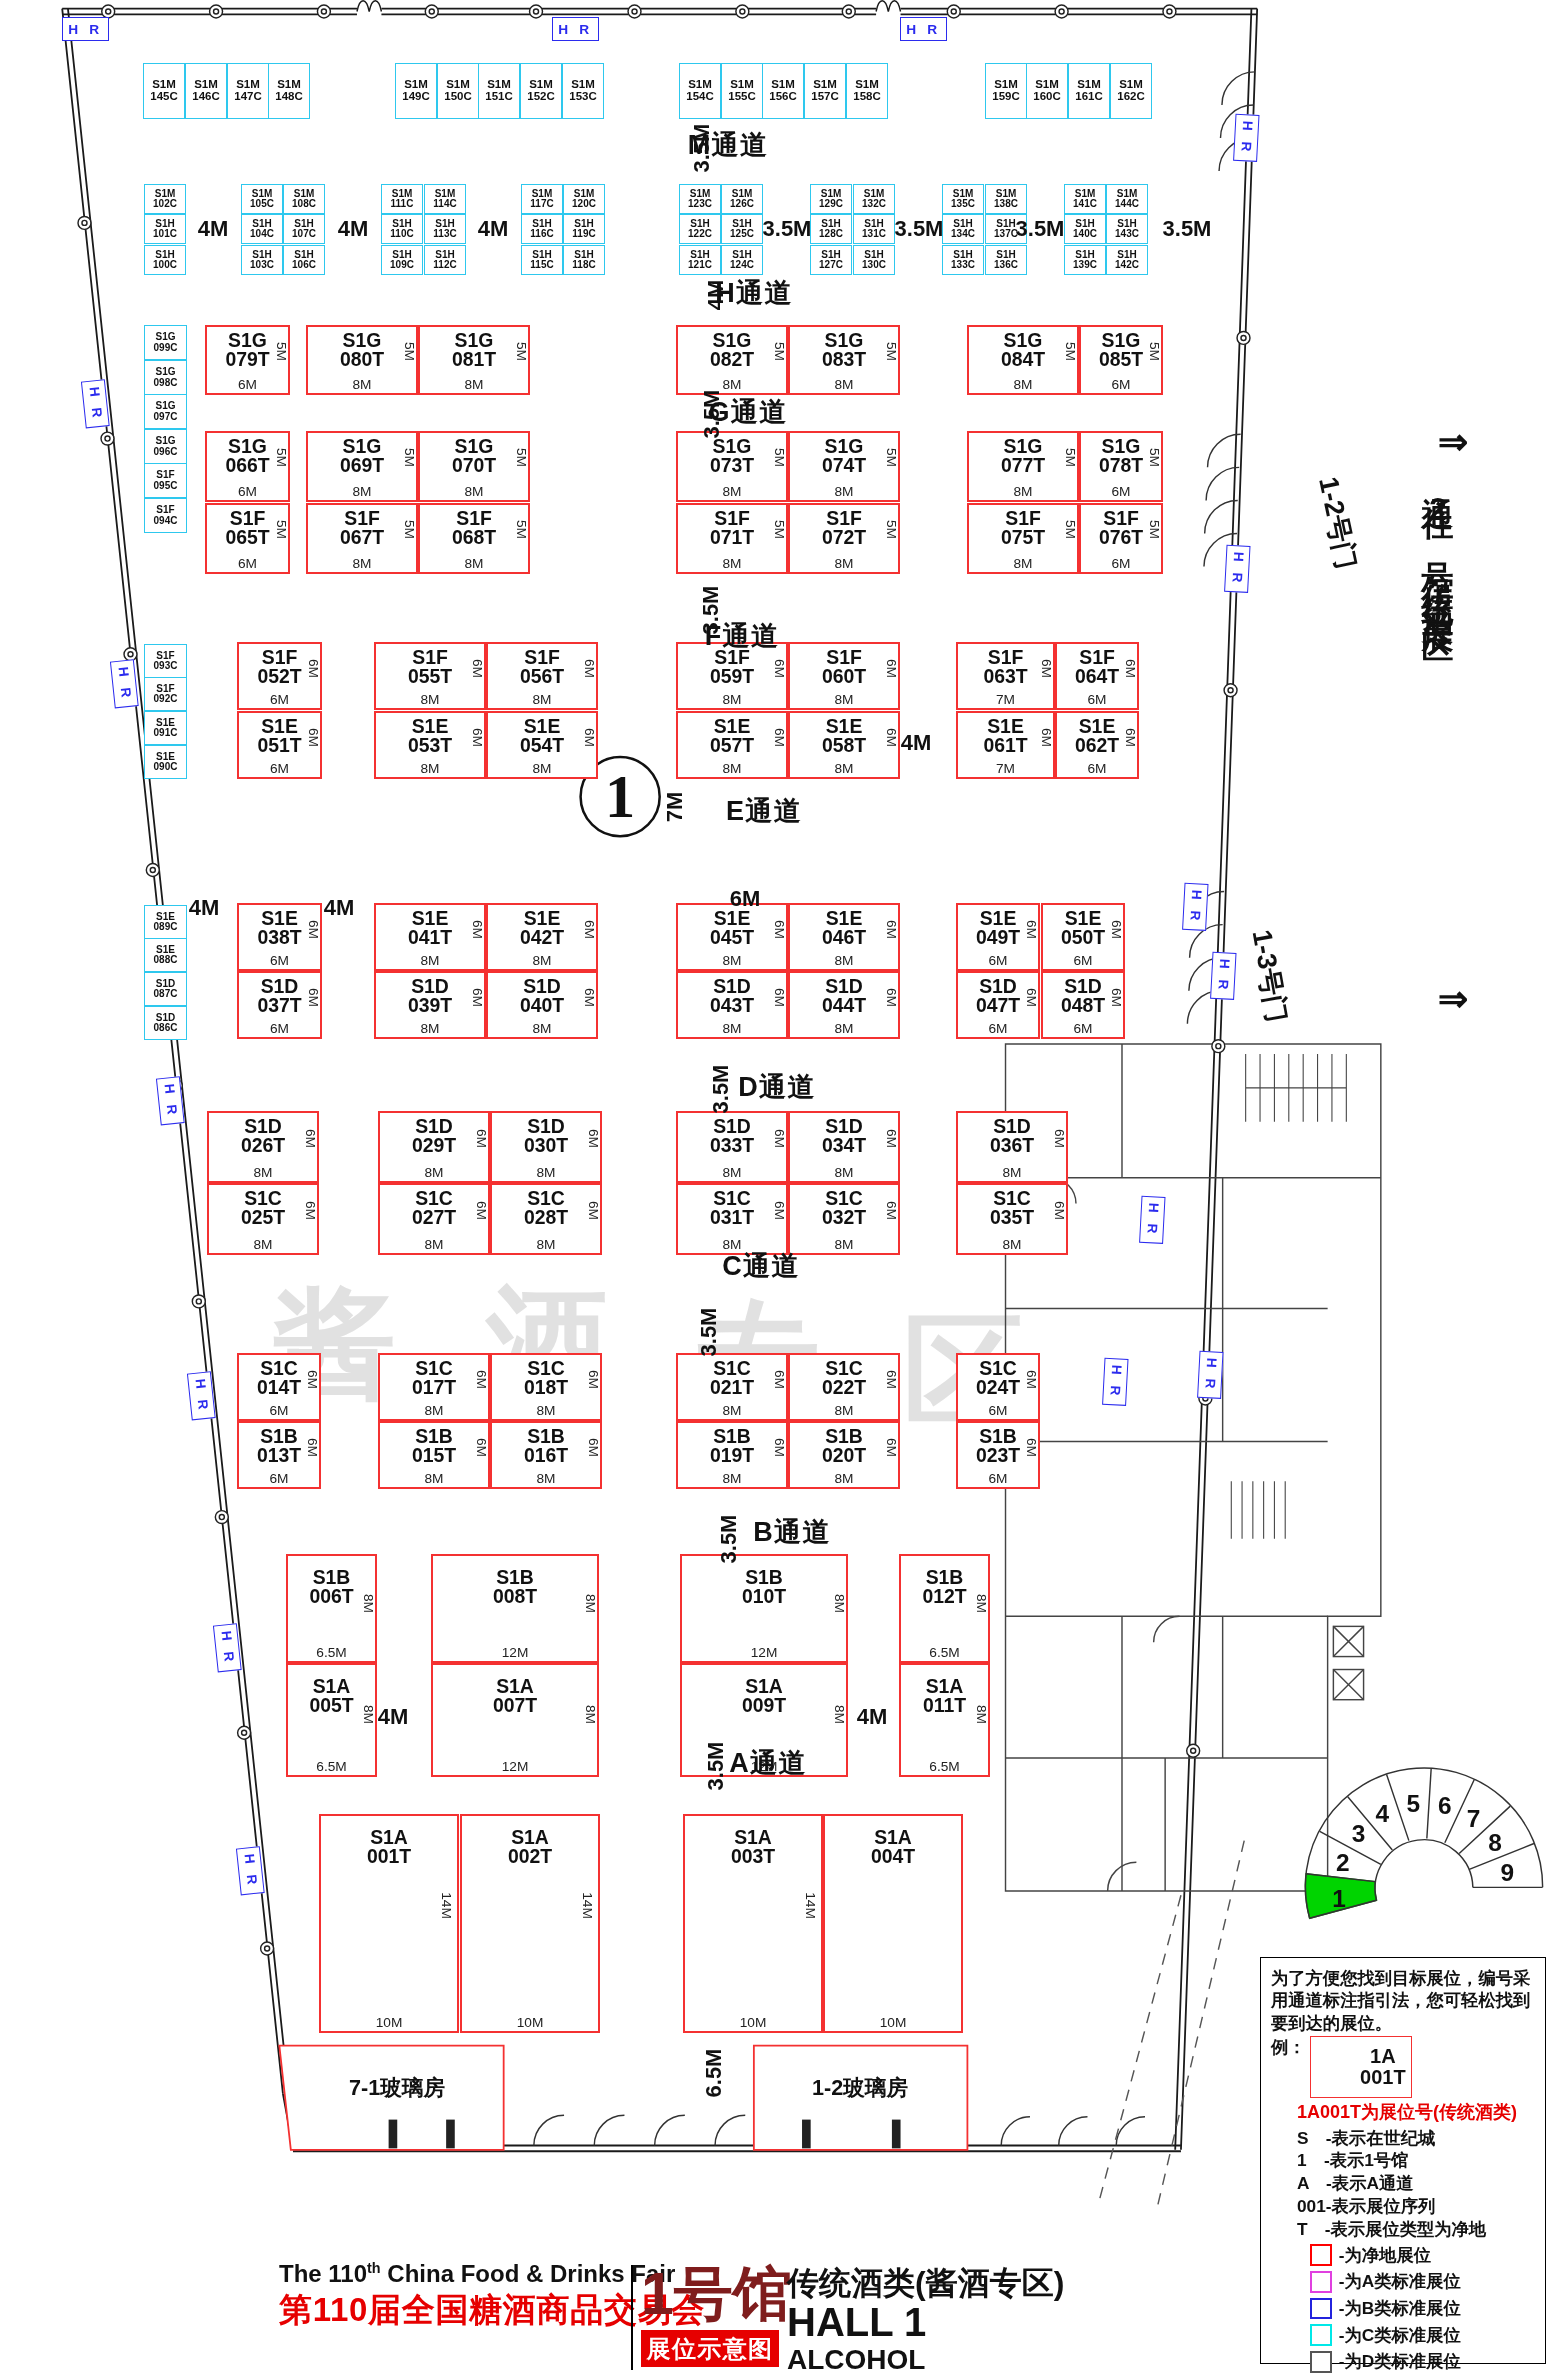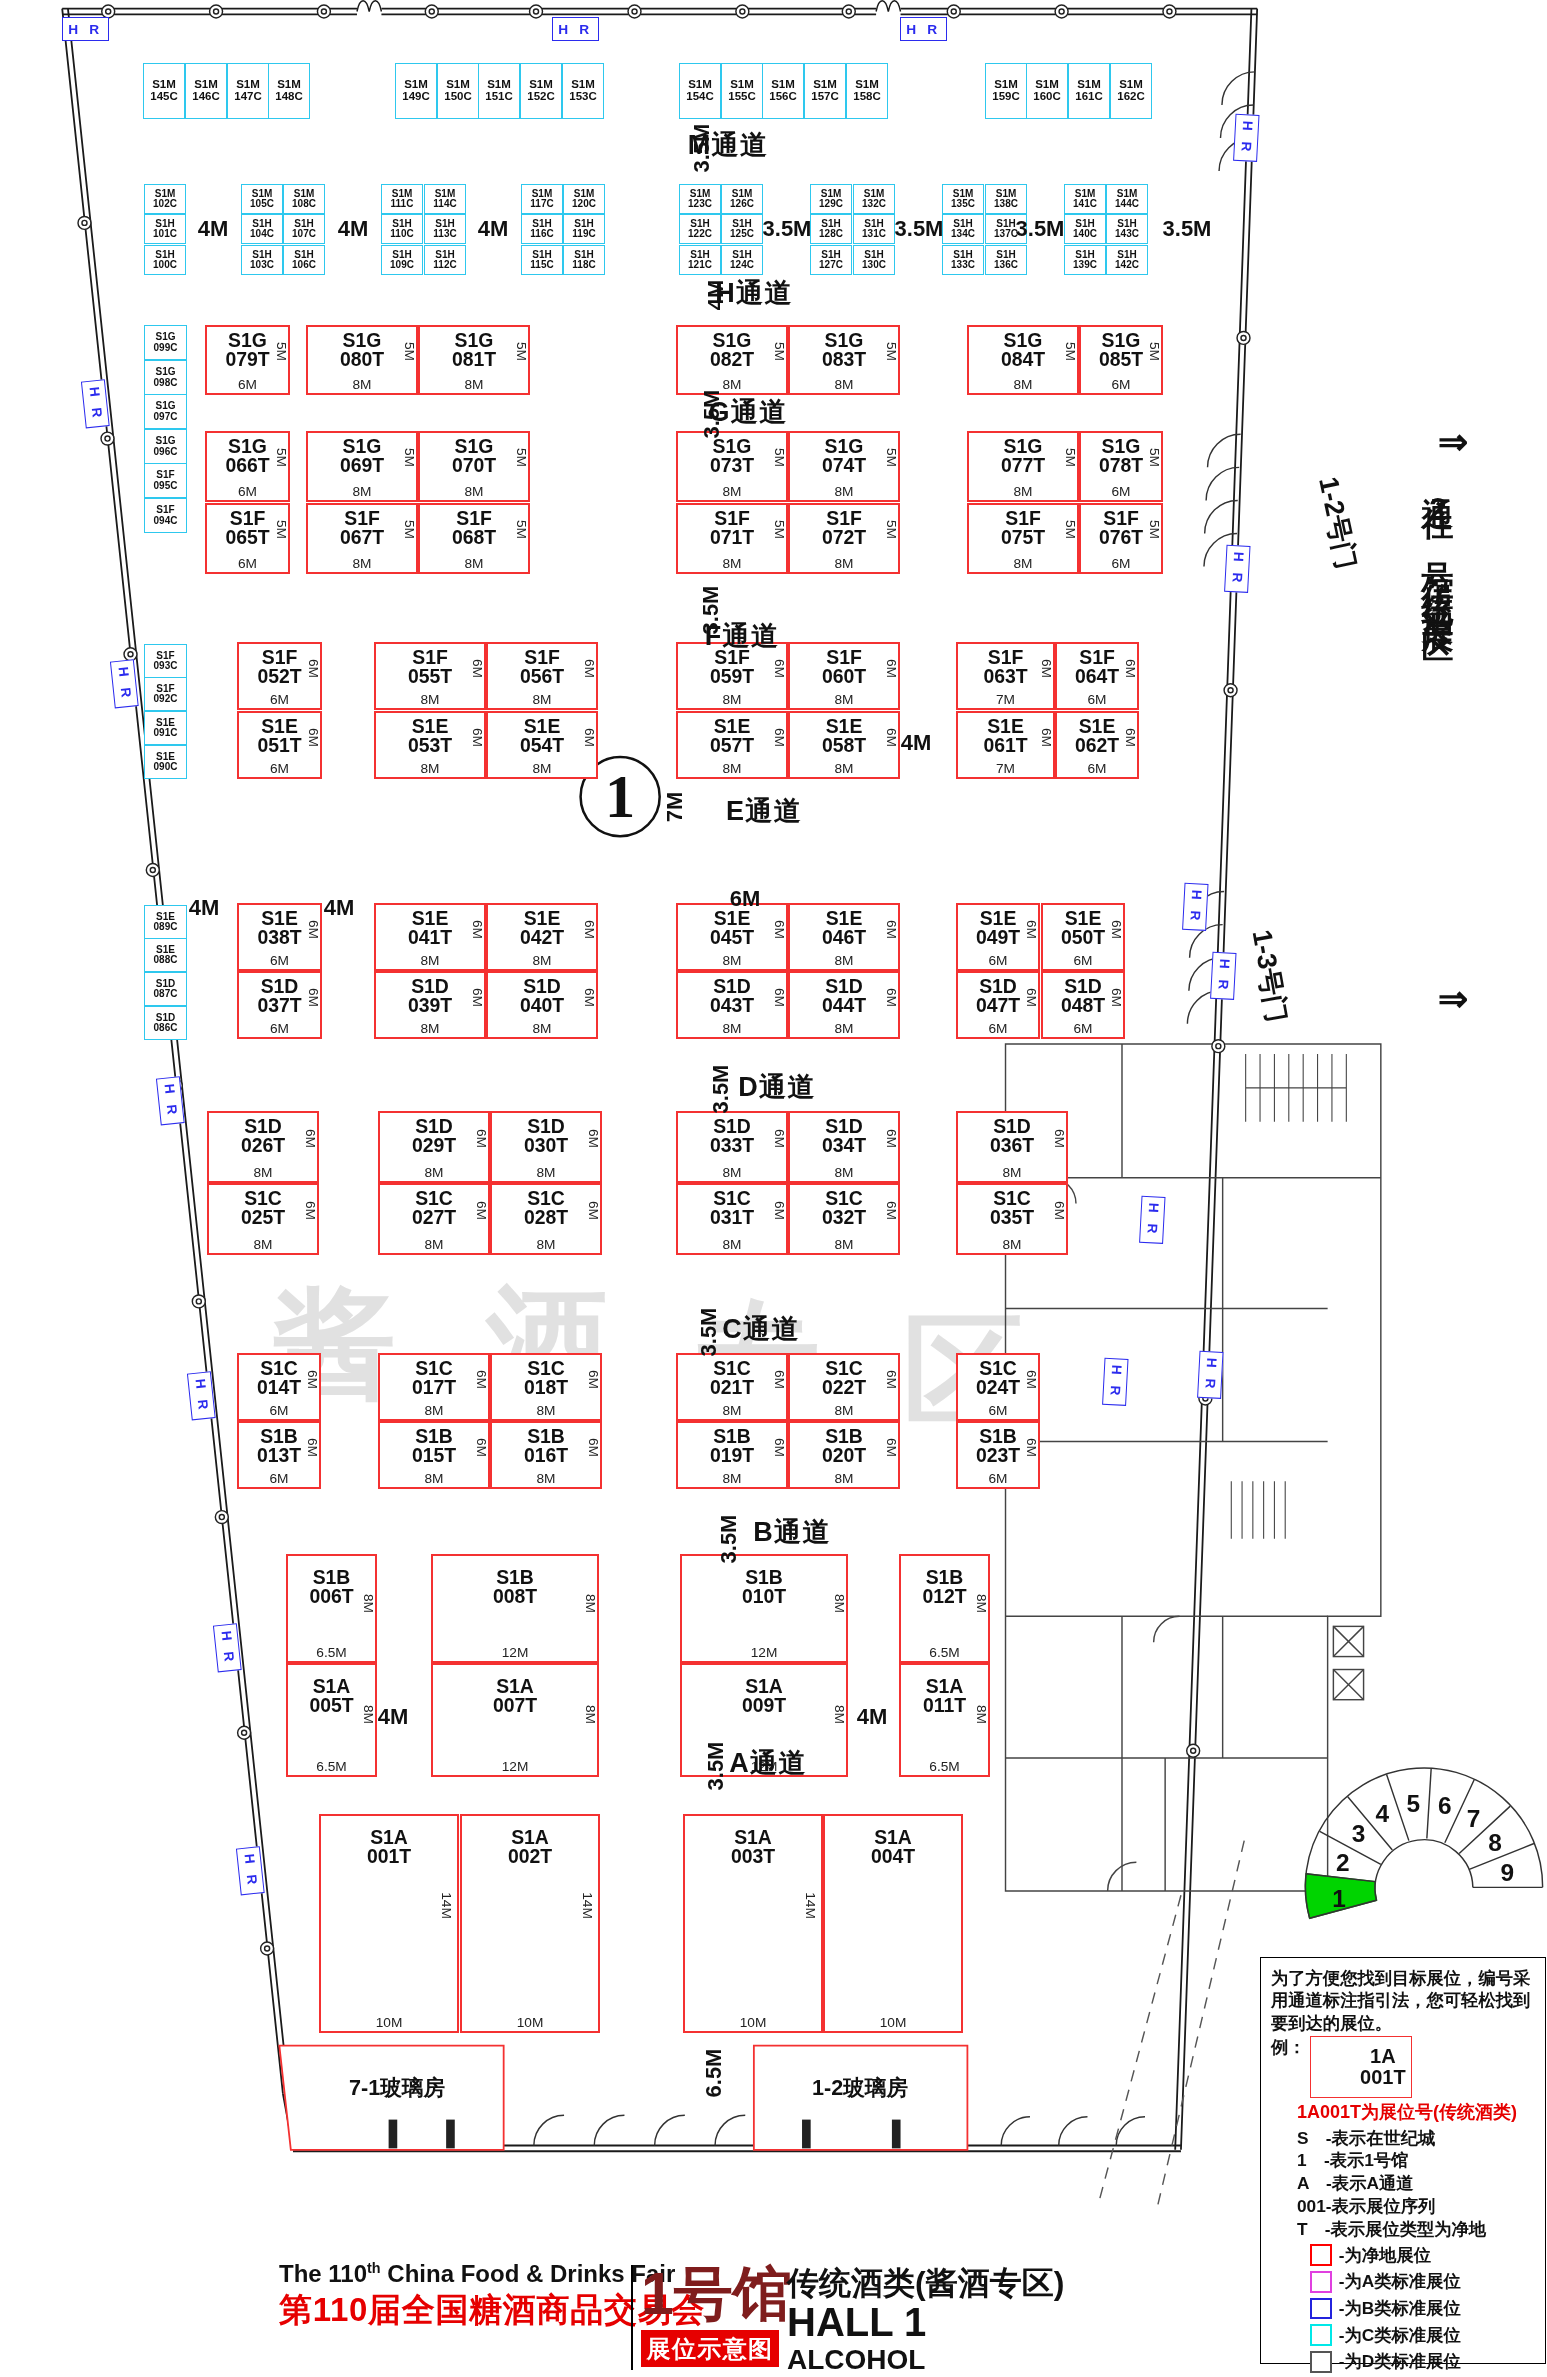--- a/index.html
+++ b/index.html
@@ -856,21 +856,21 @@
         <span class="wd">10M</span>
       </div>
     </div>
   <div id="labels">
       <div class="aisle" style="left: 728px; top: 145px;">M通道</div>
       <div class="aisle" style="left: 754px; top: 293px;">H通道</div>
       <div class="aisle" style="left: 748px; top: 412px;">G通道</div>
       <div class="aisle" style="left: 742px; top: 636px;">F通道</div>
       <div class="aisle" style="left: 764px; top: 811px;">E通道</div>
       <div class="aisle" style="left: 777px; top: 1087px;">D通道</div>
-      <div class="aisle" style="left: 761px; top: 1329px;">C通道</div>
+      <div class="aisle" style="left: 761px; top: 1266px;">C通道</div>
       <div class="aisle" style="left: 792px; top: 1532px;">B通道</div>
       <div class="aisle" style="left: 768px; top: 1763px;">A通道</div>
       <div class="dimh" style="left: 213px; top: 229px;">4M</div>
       <div class="dimh" style="left: 353px; top: 229px;">4M</div>
       <div class="dimh" style="left: 493px; top: 229px;">4M</div>
       <div class="dimh" style="left: 787px; top: 229px;">3.5M</div>
       <div class="dimh" style="left: 919px; top: 229px;">3.5M</div>
       <div class="dimh" style="left: 1040px; top: 229px;">3.5M</div>
       <div class="dimh" style="left: 1187px; top: 229px;">3.5M</div>
       <div class="dimh" style="left: 916px; top: 743px;">4M</div>

